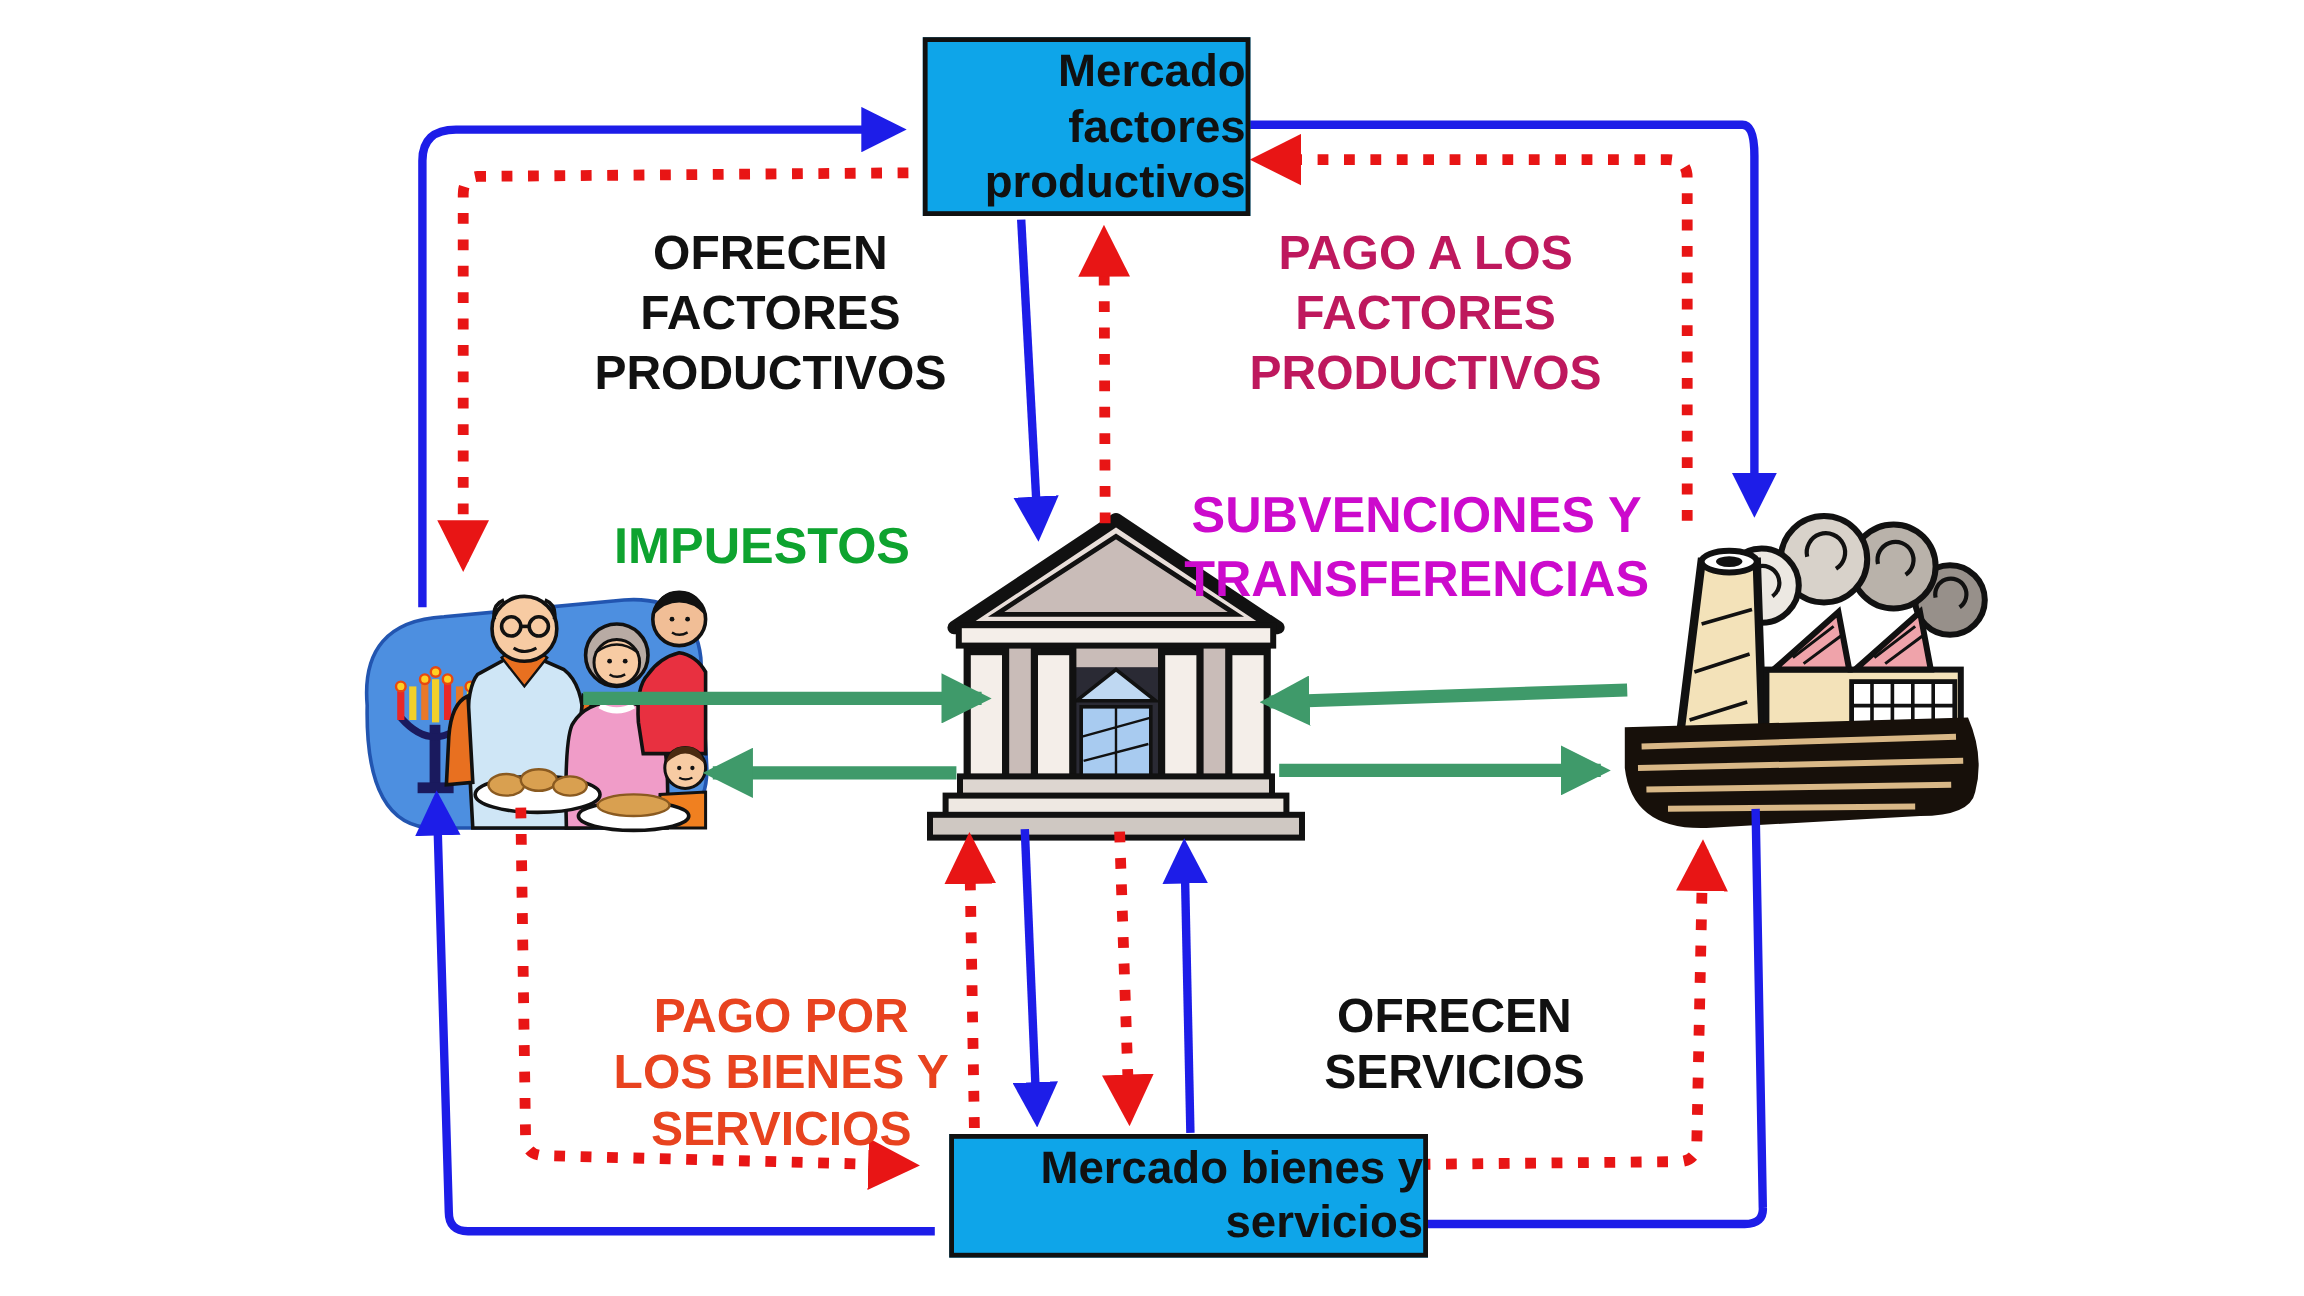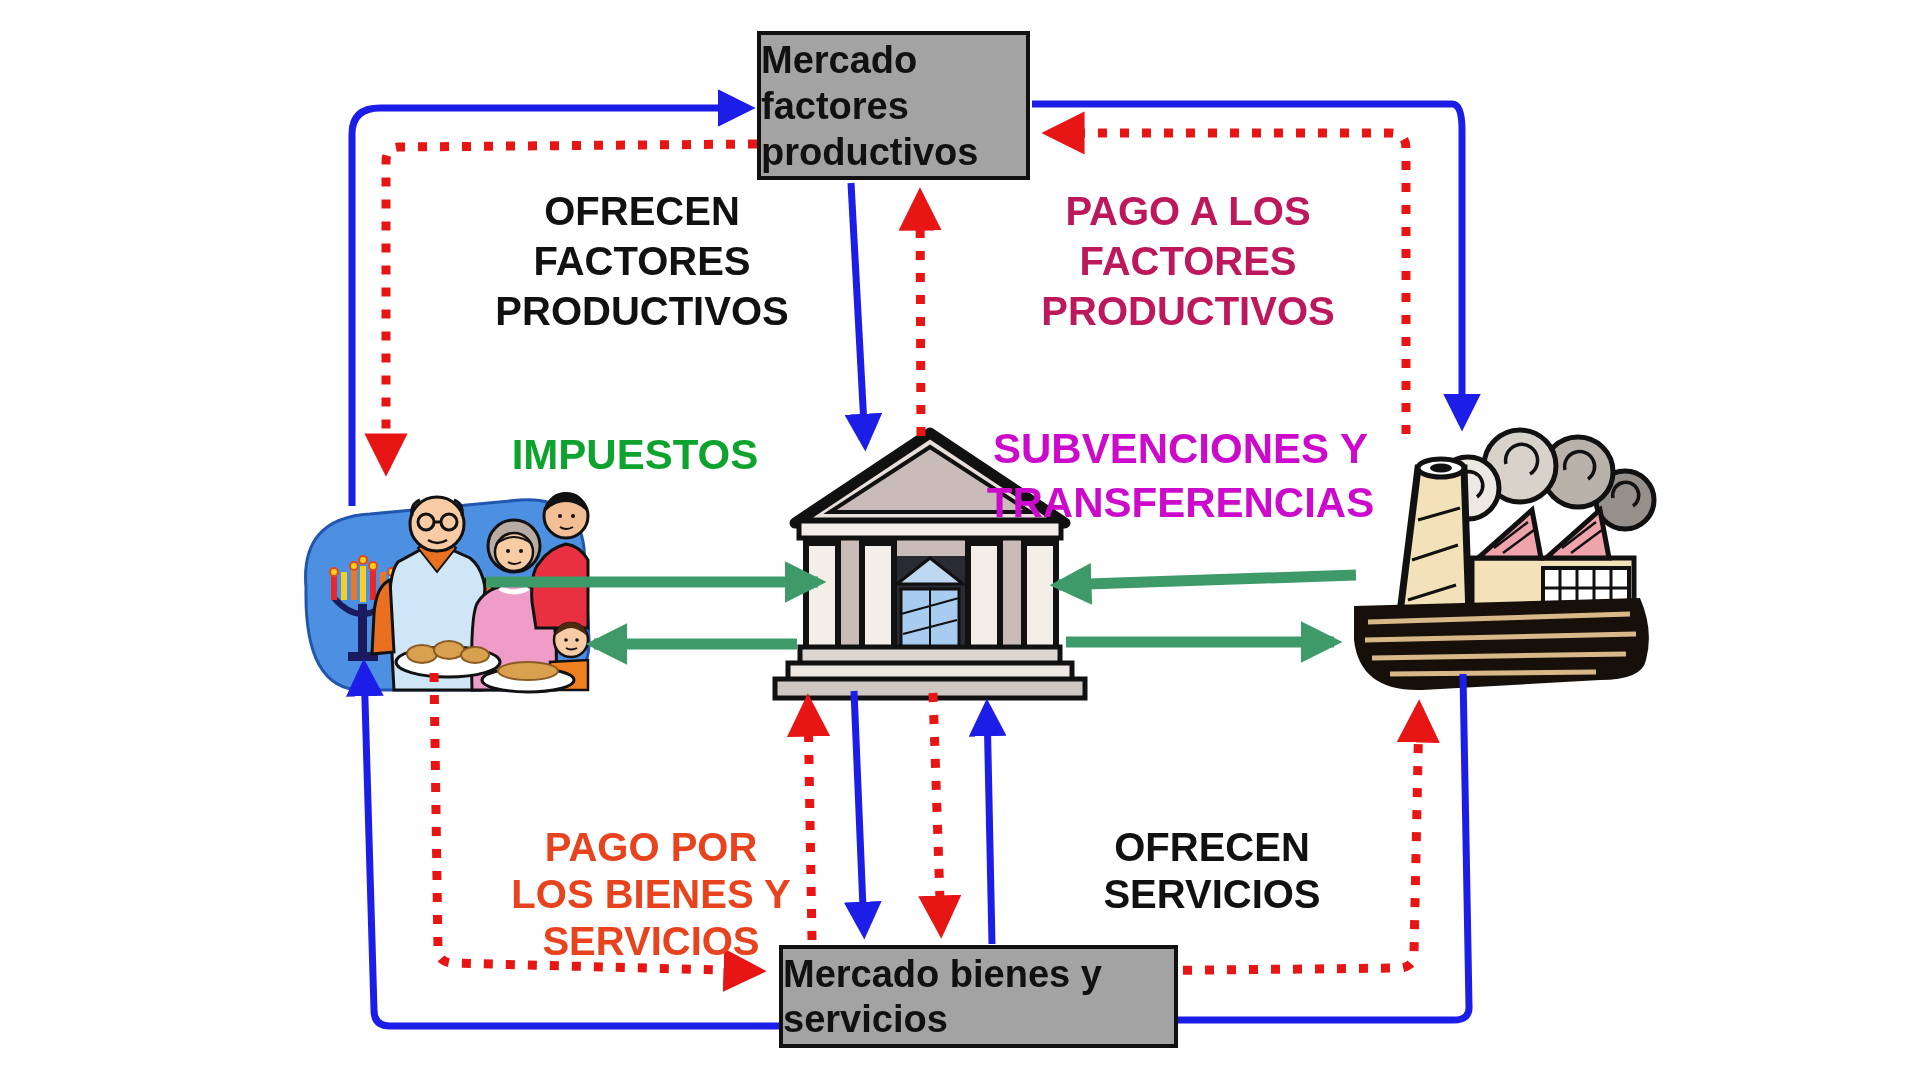--- a/index.html
+++ b/index.html
@@ -1,30 +1,30 @@
 <!DOCTYPE html>
 <html><head>
 <meta charset="utf-8">
 <style>
   html,body{margin:0;padding:0;background:#ffffff;}
   #stage{position:relative;width:1920px;height:1080px;background:#ffffff;overflow:hidden;
          font-family:"Liberation Sans",sans-serif;}
   #flows{position:absolute;left:0;top:0;width:1920px;height:1080px;}
-  .market-box{position:absolute;background:#a3a3a3;border:4px solid #111;
-              display:flex;flex-direction:column;justify-content:center;align-items:flex-start;
-              font-weight:bold;color:#111;text-align:center;box-sizing:border-box;}
+  .market-box{position:absolute;background:#0ea5e9;border:4px solid #111;
+              display:flex;flex-direction:column;justify-content:center;align-items:flex-end;
+              font-weight:bold;color:#111;text-align:center;box-sizing:border-box;margin-left:12px;}
   .market-box span{display:block;}
   #factor-box{left:757px;top:31px;width:273px;height:149px;font-size:38px;line-height:46px;}
   #goods-box{left:779px;top:945px;width:399px;height:103px;font-size:38px;line-height:45px;}
   .lbl{position:absolute;text-align:center;font-weight:bold;}
   .lbl span{display:block;}
   #lbl-ofrecen-factores{left:442px;top:186px;width:400px;font-size:40px;line-height:50px;color:#111;}
   #lbl-pago-factores{left:988px;top:186px;width:400px;font-size:40px;line-height:50px;color:#be185d;}
   #lbl-impuestos{left:435px;top:432px;width:400px;font-size:42px;line-height:46px;color:#0EA32F;text-align:center;}
-  #lbl-subvenciones{left:958px;top:402px;width:445px;font-size:42px;line-height:54px;color:#CC0ACC;margin-top:20px;}
+  #lbl-subvenciones{left:958px;top:402px;width:445px;font-size:42px;line-height:54px;color:#CC0ACC;}
   #lbl-pago-bienes{left:451px;top:824px;width:400px;font-size:40px;line-height:47px;color:#E8431F;}
   #lbl-ofrecen-bienes{left:1012px;top:824px;width:400px;font-size:40px;line-height:47px;color:#111;}
 </style>
 </head>
 <body>
 
 <div id="stage">
 
   <svg id="flows" viewBox="0 0 1920 1080" xmlns="http://www.w3.org/2000/svg">
     <defs>

